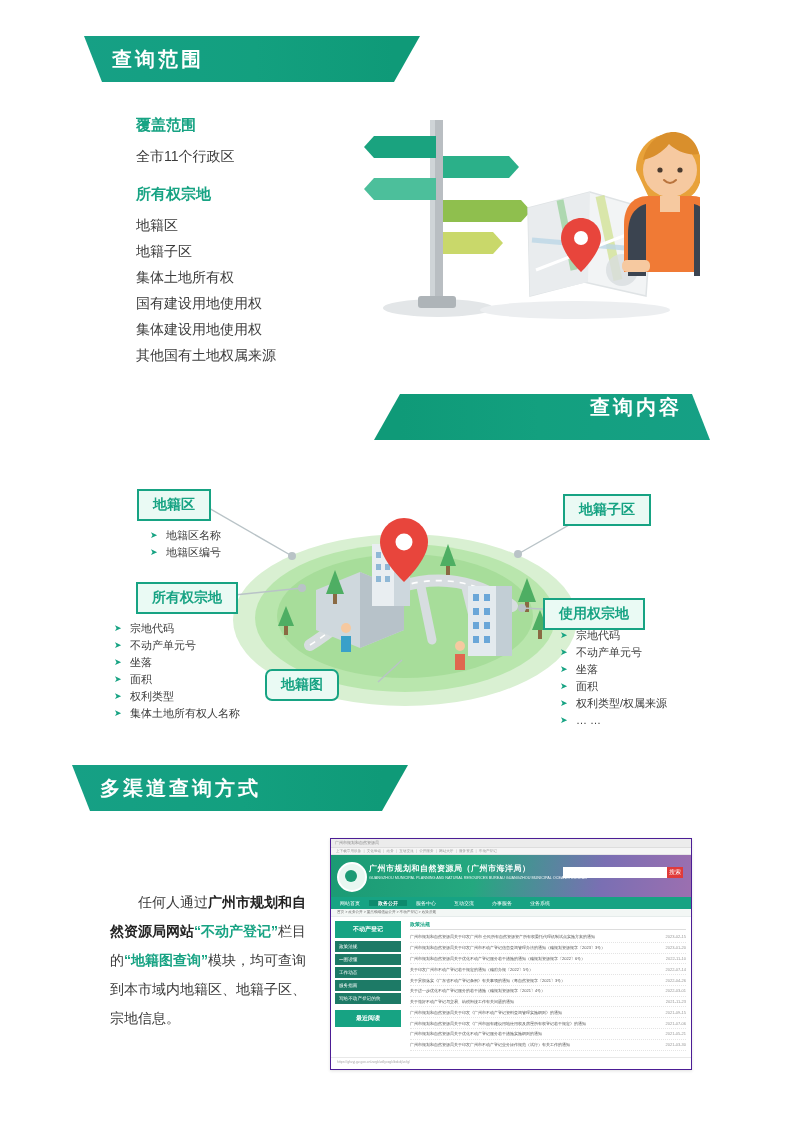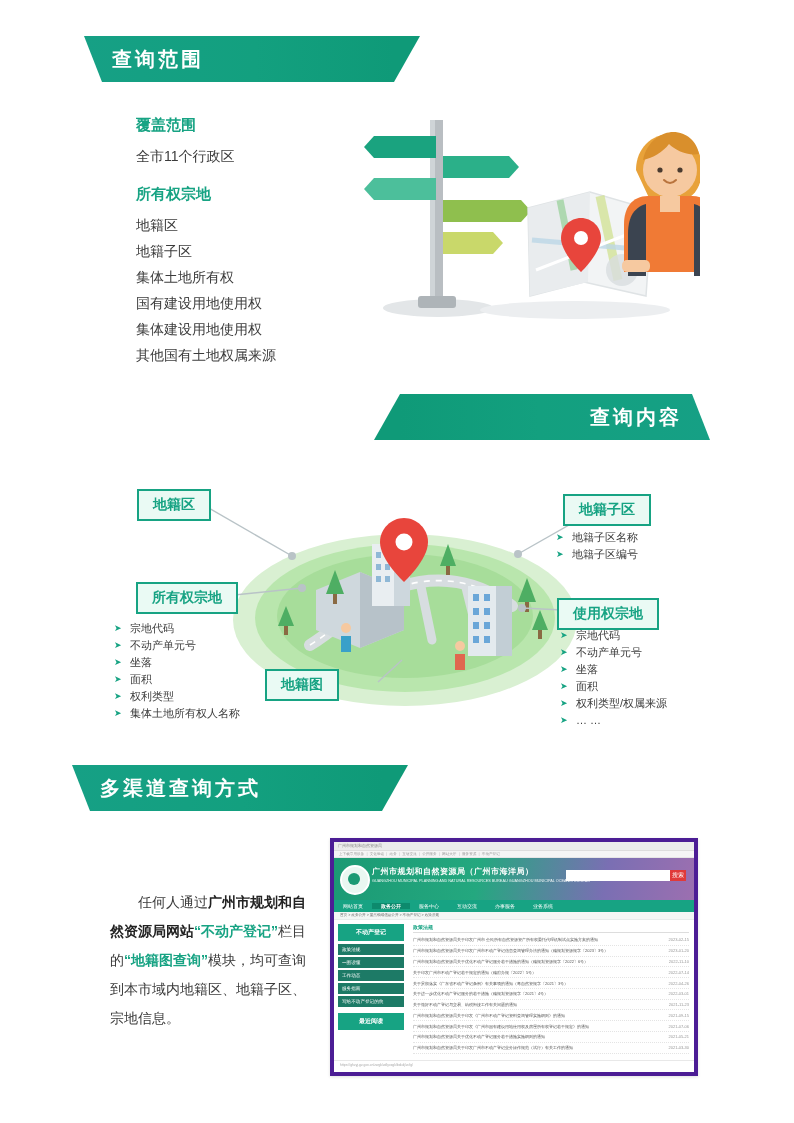--- a/index.html
+++ b/index.html
@@ -34,21 +34,21 @@
   .banner-left .notch{
     position:absolute;left:0;top:0;width:0;height:0;
     border-bottom:46px solid #ffffff;
     border-right:18px solid transparent;
   }
 
   .banner-right{
     position:absolute;
     height:46px;
     background:linear-gradient(90deg,#0f9a78 0%,#13a07f 45%,#16a085 100%);
-    display:flex;align-items:center;justify-content:flex-end;
+    display:flex;align-items:flex-start;justify-content:flex-end;
     box-sizing:border-box;
     padding-right:28px;
   }
   .banner-right .label{
     color:#fff;font-size:20px;letter-spacing:3px;font-weight:bold;
     position:relative;z-index:2;
   }
   .banner-right .head{
     position:absolute;left:-26px;top:0;width:0;height:0;
     border-bottom:46px solid #0f9a78;
@@ -92,21 +92,21 @@
   
   .s3-text{
     position:absolute;left:110px;top:888px;width:205px;
     font-size:14px;line-height:29px;color:#3b3b3b;
   }
   .s3-text b{font-weight:bold;color:#222;}
   .s3-text .hl{color:#17a383;font-weight:bold;}
 
   .browser{
     position:absolute;left:330px;top:838px;width:360px;height:230px;
-    border:4px solid #4c1d95;background:#fff;box-shadow:0 1px 3px rgba(0,0,0,.12);
+    border:1px solid #4c1d95;background:#fff;box-shadow:0 1px 3px rgba(0,0,0,.12);
     overflow:hidden;
   }
   .bw-chrome{height:9px;background:#ececec;border-bottom:1px solid #ddd;font-size:4px;color:#888;padding:1px 4px;box-sizing:border-box;}
   .bw-topbar{height:7px;background:#f5f5f5;border-bottom:1px solid #e6e6e6;font-size:3.6px;color:#999;padding:1px 5px;box-sizing:border-box;}
   .bw-hero{
     height:42px;position:relative;
     background:linear-gradient(100deg,#1b9a74 0%,#24a87f 40%,#7a6fb3 75%,#9c6fb0 100%);
     color:#fff;
   }
   .bw-logo{position:absolute;left:6px;top:7px;width:26px;height:26px;border-radius:50%;background:#e9f7f1;border:2px solid #fff;}
@@ -261,30 +261,30 @@
     <circle cx="172" cy="86" r="4" fill="#b9c3c7"></circle>
     <circle cx="398" cy="84" r="4" fill="#b9c3c7"></circle>
     <circle cx="182" cy="118" r="4" fill="#b9c3c7"></circle>
     <circle cx="402" cy="138" r="4" fill="#b9c3c7"></circle>
     <line x1="258" y1="212" x2="282" y2="190" stroke="#b9c3c7" stroke-width="1.4"></line>
   </svg>
 
   <div class="tag filled" style="left:137px;top:489px;">地籍区</div>
   <div class="tag filled" style="left:563px;top:494px;">地籍子区</div>
   <div class="tag filled" style="left:110px;top:582px;margin-left:26px;">所有权宗地</div>
-  <div class="tag filled" style="left:557px;top:598px;">使用权宗地</div>
-  <div class="tag filled" style="left:265px;top:669px;">地籍图</div>
-
-
-  <div class="bullets" style="left:556px;top:529px;width:190px;">
+  <div class="tag filled" style="left:543px;top:598px;">使用权宗地</div>
+  <div class="tag filled" style="left:265px;top:669px;border-radius:7px;">地籍图</div>
+
+  <div class="bullets" style="left:150px;top:527px;width:170px;">
     <ul>
-      <li>地籍子区名称</li>
-      <li>地籍子区编号</li>
+      <li>地籍区名称</li>
+      <li>地籍区编号</li>
     </ul>
   </div>
+
 
   <div class="bullets" style="left:114px;top:620px;width:200px;">
     <ul>
       <li>宗地代码</li>
       <li>不动产单元号</li>
       <li>坐落</li>
       <li>面积</li>
       <li>权利类型</li>
       <li>集体土地所有权人名称</li>
     </ul>

